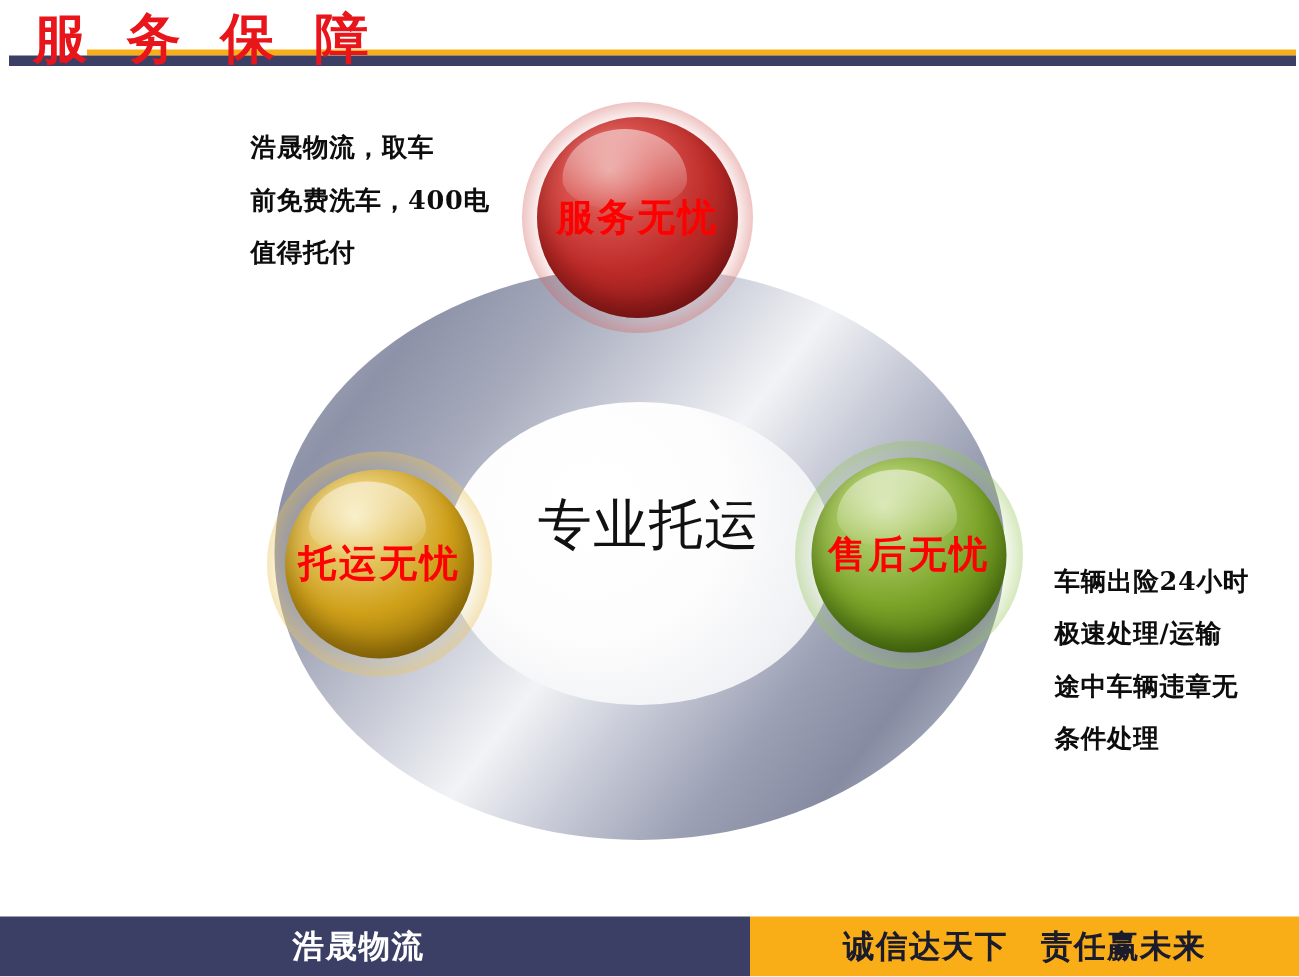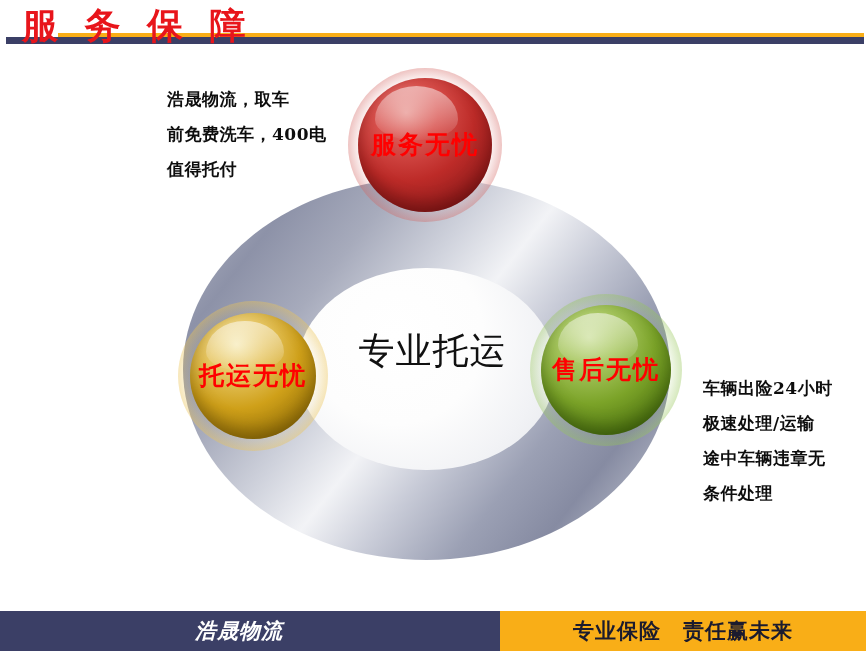--- a/index.html
+++ b/index.html
@@ -197,21 +197,20 @@
     width: 500px;
     background: #3b3f66;
     color: #ffffff;
     display: flex;
     align-items: center;
     justify-content: center;
     font-family: "DejaVu Serif", "Liberation Serif", serif;
     font-weight: bold;
     font-size: 21px;
     letter-spacing: 1px;
-    font-style: italic;
   }
   .footer-right {
     flex: 1;
     background: #f9ae17;
     color: #1b1b2e;
     display: flex;
     align-items: center;
     justify-content: center;
     font-family: "DejaVu Serif", "Liberation Serif", serif;
     font-weight: bold;
@@ -278,19 +277,19 @@
     <div>途中车辆违章无</div>
     <div>条件处理</div>
   </div>
 
   <div class="footer">
     <div class="footer-left">
       <span>浩晟物流</span>
       <span class="gap"></span>
     </div>
     <div class="footer-right">
-      <span>专业保险</span>
+      <span>诚信达天下</span>
       <span class="gap"></span>
       <span>责任赢未来</span>
     </div>
   </div>
 
 </div>
 
 </body></html>

